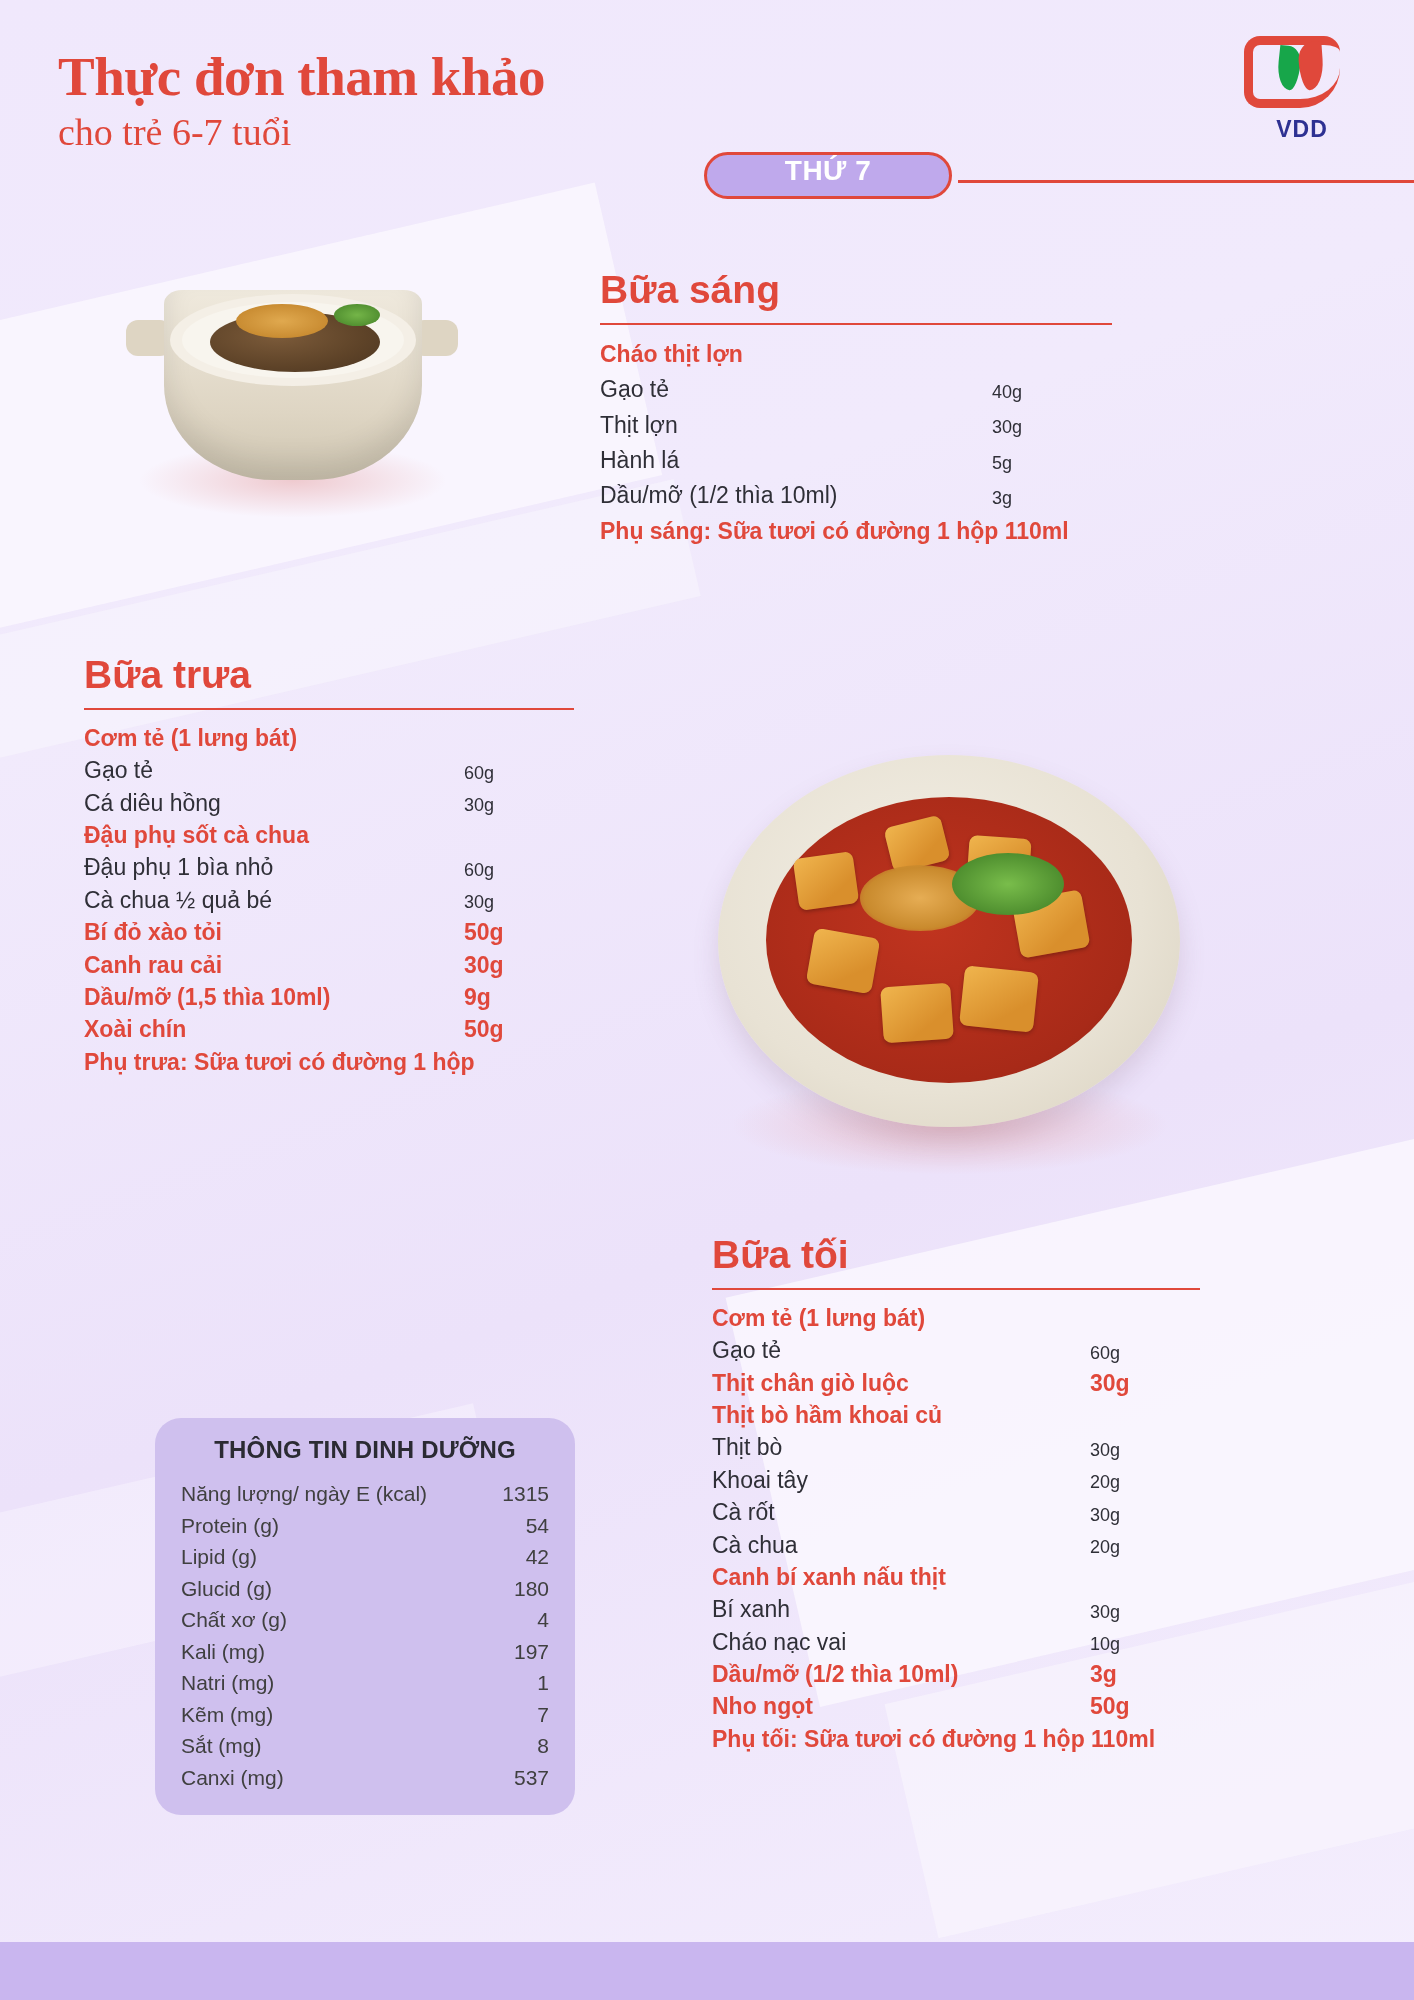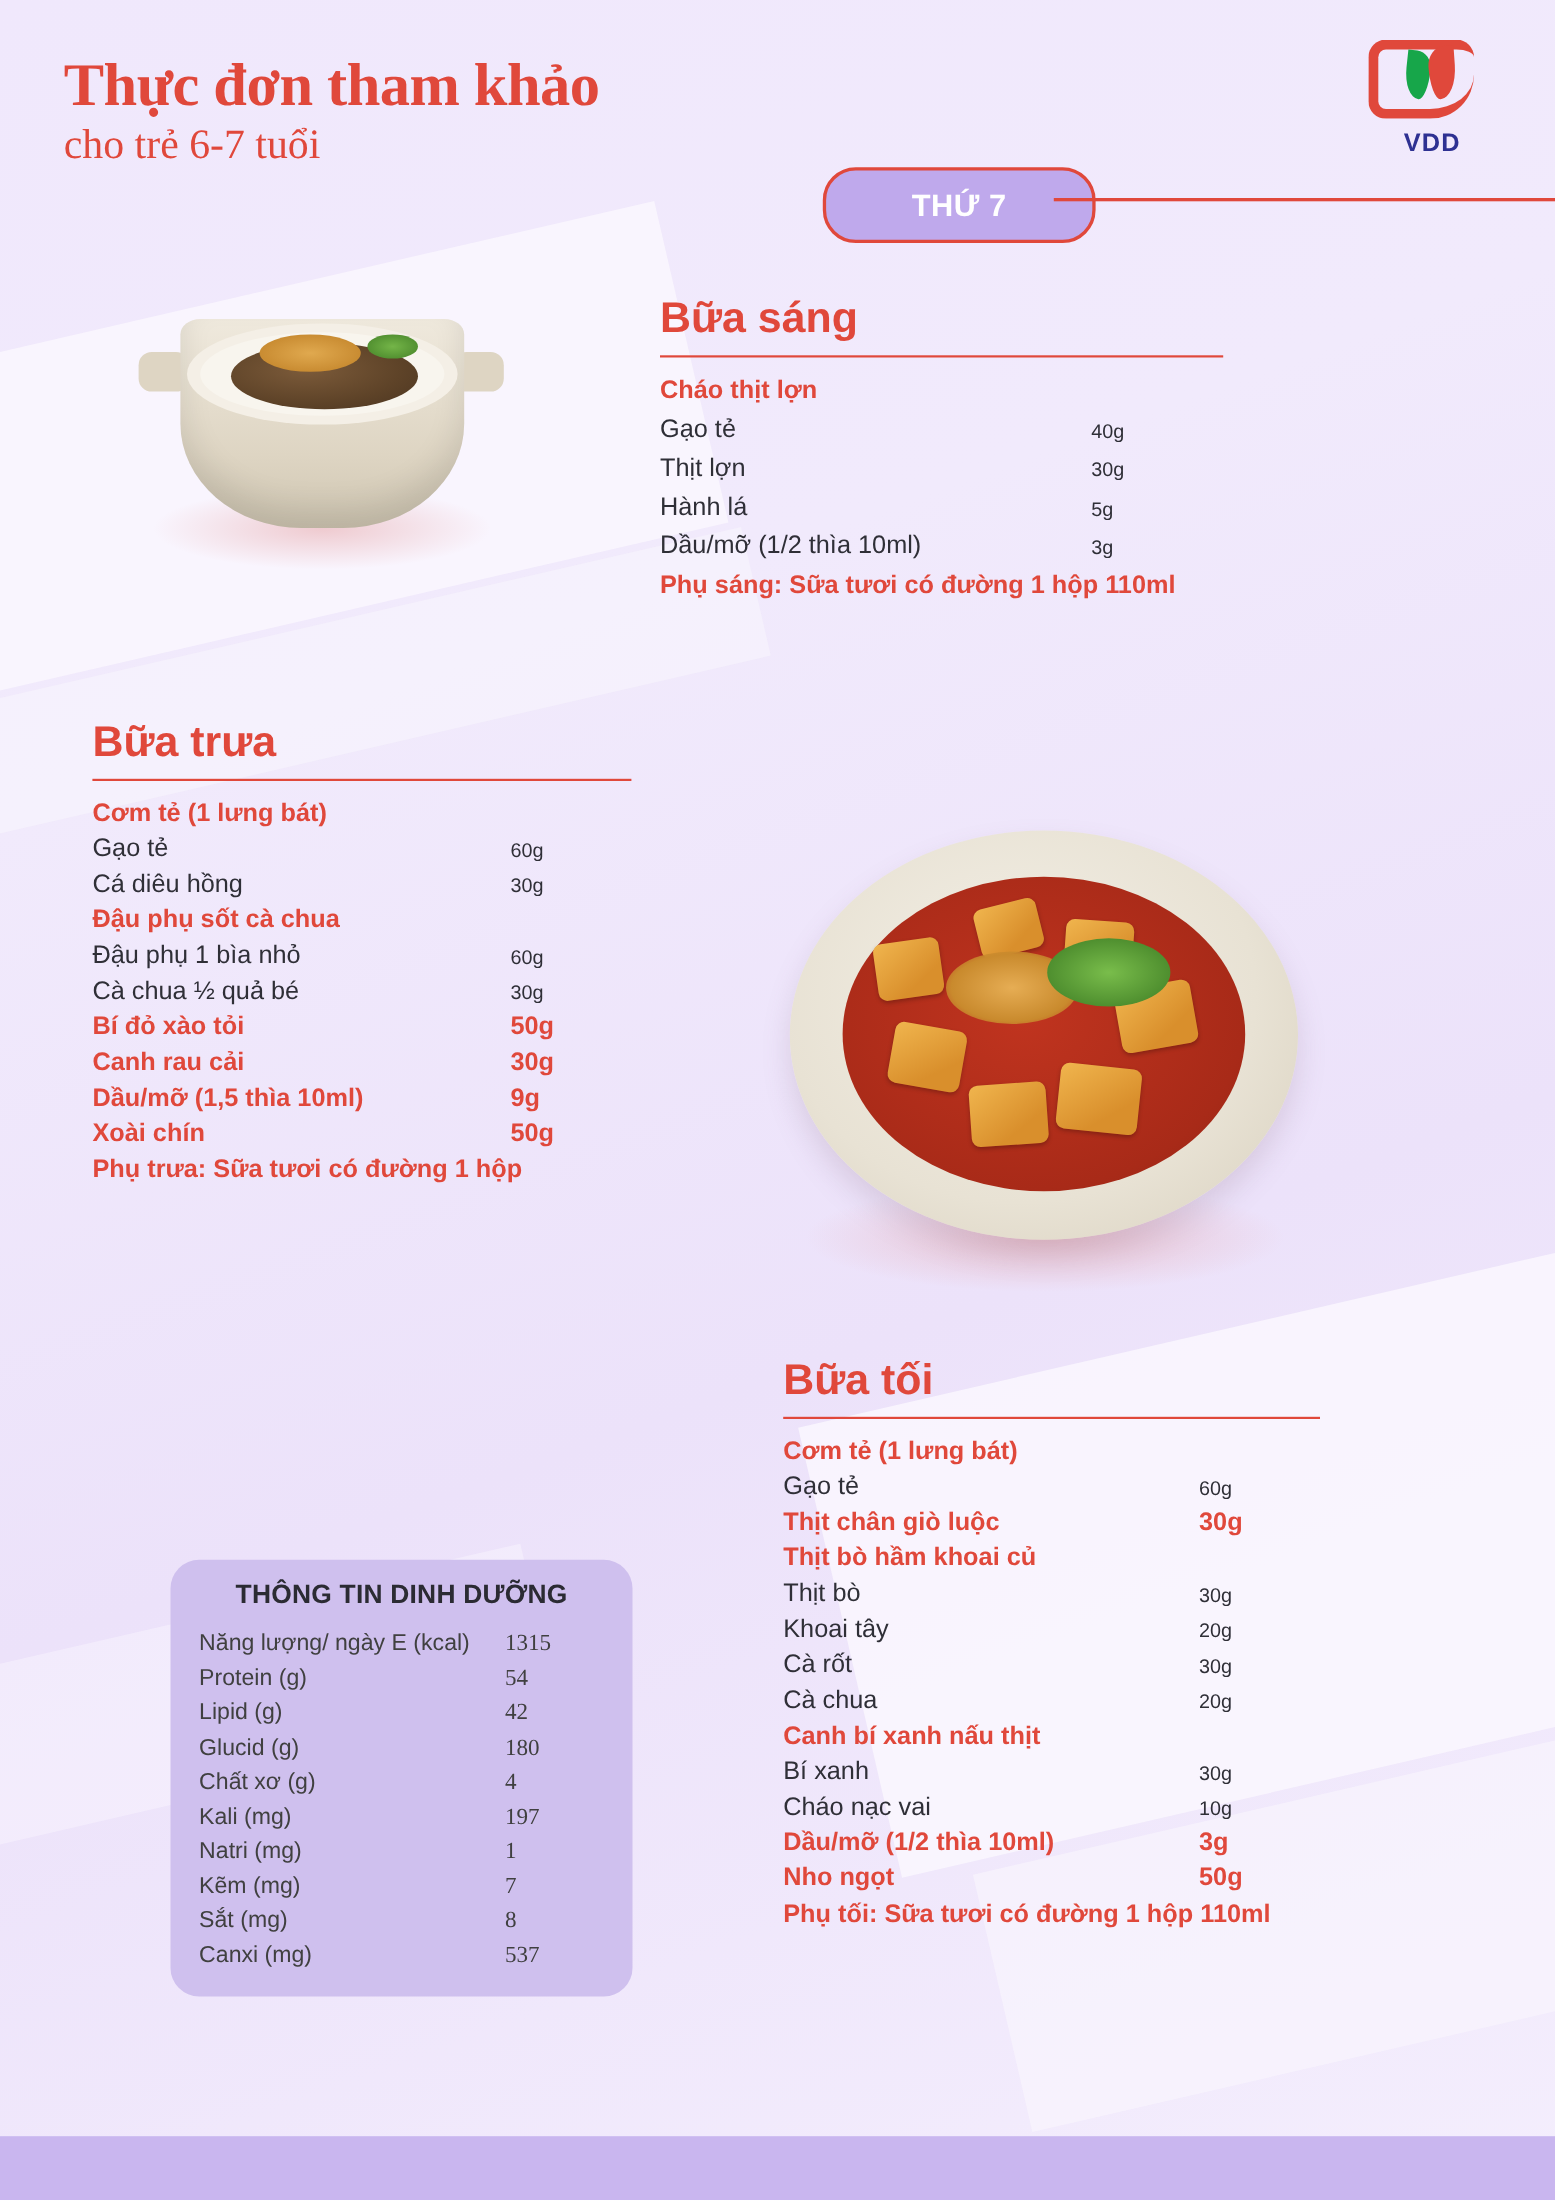--- a/index.html
+++ b/index.html
@@ -58,23 +58,23 @@
     position: absolute; left: 55px; top: 6px; width: 24px; height: 48px;
     background: #e0483b; border-radius: 100% 0 100% 60% / 60% 0 100% 100%;
     transform: rotate(-4deg);
   }
   .logo .vdd {
     position: absolute; left: 8px; top: 80px; width: 100px; text-align: center;
     color: #2e3192; font-weight: bold; font-size: 23px; letter-spacing: 1px;
   }
 
   .day-pill {
-    position: absolute; left: 748px; top: 152px; width: 248px; height: 69px;
+    position: absolute; left: 704px; top: 152px; width: 248px; height: 47px;
     border: 3px solid #e0483b; border-radius: 30px; background: #bfa9ec;
-    display: flex; align-items: center; justify-content: center;
+    display: flex; justify-content: center;
   }
   .day-pill span { color: #fff; font-size: 28px; font-weight: bold; letter-spacing: .5px; }
   .day-line {
     position: absolute; left: 958px; top: 180px; width: 460px; height: 3px; background: #e0483b;
   }
 
   
   .meal-head {
     font-size: 39px; font-weight: bold; color: #e0483b; line-height: 1;
   }
@@ -110,21 +110,21 @@
     background: #cfc0ee; border-radius: 26px; padding: 18px 26px 22px;
   }
   #nutrition h3 {
     text-align: center; font-size: 24px; color: #2b2b33; font-weight: bold;
     margin-bottom: 14px; letter-spacing: .2px;
   }
   #nutrition .nrow {
     display: flex; justify-content: space-between; align-items: baseline;
     font-size: 21px; color: #404040; line-height: 1.5;
   }
-  #nutrition .nval { width: 90px; text-align: left; font-family: Liberation Serif, serif; }
+  #nutrition .nval { width: 90px; text-align: right; }
 
   
   .photo { position: absolute; }
 
   .shadow-blob {
     position: absolute; border-radius: 50%;
     background: radial-gradient(ellipse at center, rgba(226,150,150,.45) 0%, rgba(226,150,150,0) 70%);
   }
 
   

